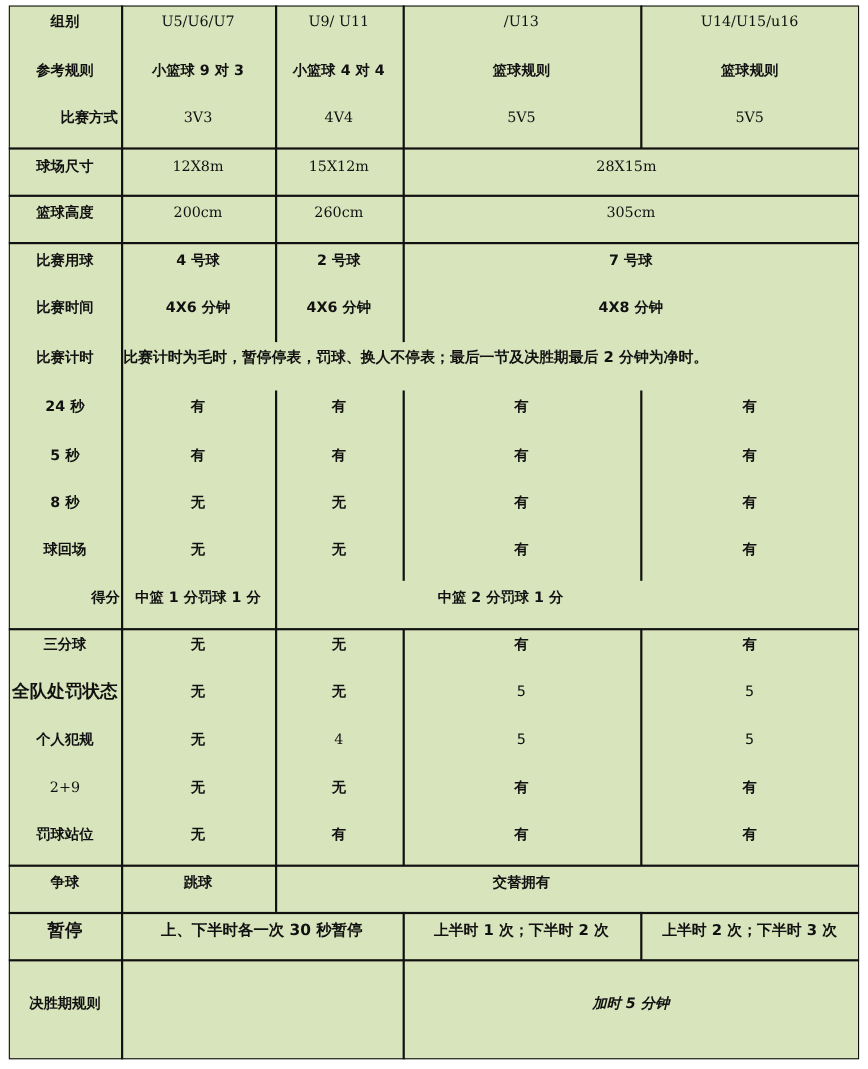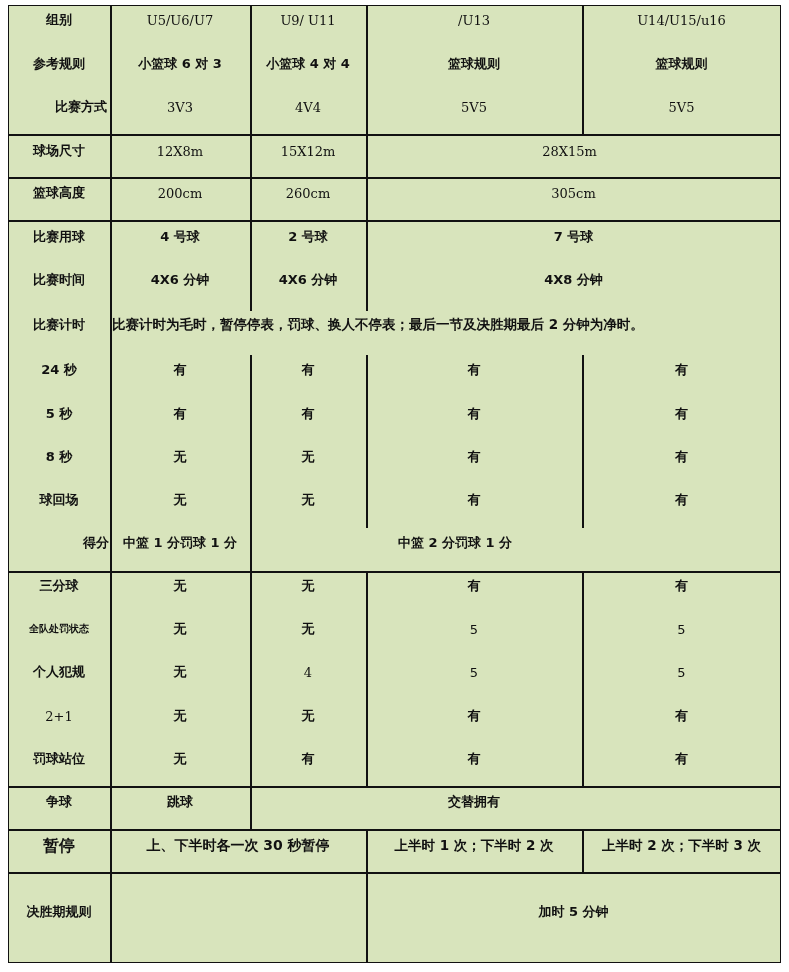--- a/index.html
+++ b/index.html
@@ -42,21 +42,21 @@
 <div class="vl" style="left:582px;top:572px;height:215px;"></div>
 <div class="vl" style="left:582px;top:829px;height:44px;"></div>
 
 <div class="cell b" style="left:8px;top:5px;width:102px;height:30px;">组别</div>
 <div class="cell mono" style="left:110px;top:5px;width:140px;height:30px;">U5/U6/U7</div>
 <div class="cell mono" style="left:250px;top:5px;width:116px;height:30px;">U9/ U11</div>
 <div class="cell mono" style="left:366px;top:5px;width:216px;height:30px;">/U13</div>
 <div class="cell mono" style="left:582px;top:5px;width:199px;height:30px;">U14/U15/u16</div>
 
 <div class="cell b" style="left:8px;top:49px;width:102px;height:30px;">参考规则</div>
-<div class="cell b" style="left:110px;top:49px;width:140px;height:30px;">小篮球 6 对 3</div>
+<div class="cell b" style="left:110px;top:49px;width:140px;height:30px;">小篮球 9 对 3</div>
 <div class="cell b" style="left:250px;top:49px;width:116px;height:30px;">小篮球 4 对 4</div>
 <div class="cell b" style="left:366px;top:49px;width:216px;height:30px;">篮球规则</div>
 <div class="cell b" style="left:582px;top:49px;width:199px;height:30px;">篮球规则</div>
 
 <div class="cell b" style="left:8px;top:92px;width:102px;height:30px;padding-left:44px;">比赛方式</div>
 <div class="cell mono" style="left:110px;top:92px;width:140px;height:30px;">3V3</div>
 <div class="cell mono" style="left:250px;top:92px;width:116px;height:30px;">4V4</div>
 <div class="cell mono" style="left:366px;top:92px;width:216px;height:30px;">5V5</div>
 <div class="cell mono" style="left:582px;top:92px;width:199px;height:30px;">5V5</div>
 
@@ -110,33 +110,33 @@
 <div class="cell b" style="left:8px;top:528px;width:102px;height:30px;margin-left:37px;">得分</div>
 <div class="cell b" style="left:110px;top:528px;width:140px;height:30px;">中篮 1 分罚球 1 分</div>
 <div class="cell b" style="left:347px;top:528px;width:216px;height:30px;text-align:right;">中篮 2 分罚球 1 分</div>
 
 <div class="cell b" style="left:8px;top:571px;width:102px;height:30px;">三分球</div>
 <div class="cell b" style="left:110px;top:571px;width:140px;height:30px;">无</div>
 <div class="cell b" style="left:250px;top:571px;width:116px;height:30px;">无</div>
 <div class="cell b" style="left:366px;top:571px;width:216px;height:30px;">有</div>
 <div class="cell b" style="left:582px;top:571px;width:199px;height:30px;">有</div>
 
-<div class="cell b" style="left:8px;top:614px;width:102px;height:30px;font-size:10px;">全队处罚状态</div>
+<div class="cell b" style="left:8px;top:614px;width:102px;height:30px;font-size:16px;">全队处罚状态</div>
 <div class="cell b" style="left:110px;top:614px;width:140px;height:30px;">无</div>
 <div class="cell b" style="left:250px;top:614px;width:116px;height:30px;">无</div>
 <div class="cell" style="left:366px;top:614px;width:216px;height:30px;">5</div>
 <div class="cell" style="left:582px;top:614px;width:199px;height:30px;">5</div>
 
 <div class="cell b" style="left:8px;top:657px;width:102px;height:30px;">个人犯规</div>
 <div class="cell b" style="left:110px;top:657px;width:140px;height:30px;">无</div>
 <div class="cell mono" style="left:250px;top:657px;width:116px;height:30px;">4</div>
 <div class="cell" style="left:366px;top:657px;width:216px;height:30px;">5</div>
 <div class="cell" style="left:582px;top:657px;width:199px;height:30px;">5</div>
 
-<div class="cell mono" style="left:8px;top:701px;width:102px;height:30px;">2+1</div>
+<div class="cell mono" style="left:8px;top:701px;width:102px;height:30px;">2+9</div>
 <div class="cell b" style="left:110px;top:701px;width:140px;height:30px;">无</div>
 <div class="cell b" style="left:250px;top:701px;width:116px;height:30px;">无</div>
 <div class="cell b" style="left:366px;top:701px;width:216px;height:30px;">有</div>
 <div class="cell b" style="left:582px;top:701px;width:199px;height:30px;">有</div>
 
 <div class="cell b" style="left:8px;top:744px;width:102px;height:30px;">罚球站位</div>
 <div class="cell b" style="left:110px;top:744px;width:140px;height:30px;">无</div>
 <div class="cell b" style="left:250px;top:744px;width:116px;height:30px;">有</div>
 <div class="cell b" style="left:366px;top:744px;width:216px;height:30px;">有</div>
 <div class="cell b" style="left:582px;top:744px;width:199px;height:30px;">有</div>
@@ -145,13 +145,13 @@
 <div class="cell b" style="left:110px;top:787px;width:140px;height:30px;">跳球</div>
 <div class="cell b" style="left:366px;top:787px;width:216px;height:30px;">交替拥有</div>
 
 <div class="cell b" style="left:8px;top:830px;width:102px;height:32px;font-size:16px;">暂停</div>
 <div class="cell b" style="left:110px;top:830px;width:256px;height:32px;font-size:14px;">上、下半时各一次 30 秒暂停</div>
 <div class="cell b" style="left:366px;top:830px;width:216px;height:32px;font-size:13.5px;">上半时 1 次；下半时 2 次</div>
 <div class="cell b" style="left:582px;top:830px;width:199px;height:32px;font-size:13.5px;">上半时 2 次；下半时 3 次</div>
 
 <div class="cell b" style="left:8px;top:873px;width:102px;height:78px;">决胜期规则</div>
 <div class="cell b" style="left:110px;top:873px;width:256px;height:78px;"></div>
-<div class="cell b" style="left:366px;top:873px;width:415px;height:78px;">加时 5 分钟</div>
+<div class="cell b" style="left:366px;top:873px;width:415px;height:78px;font-style:italic;">加时 5 分钟</div>
 
 </body></html>

